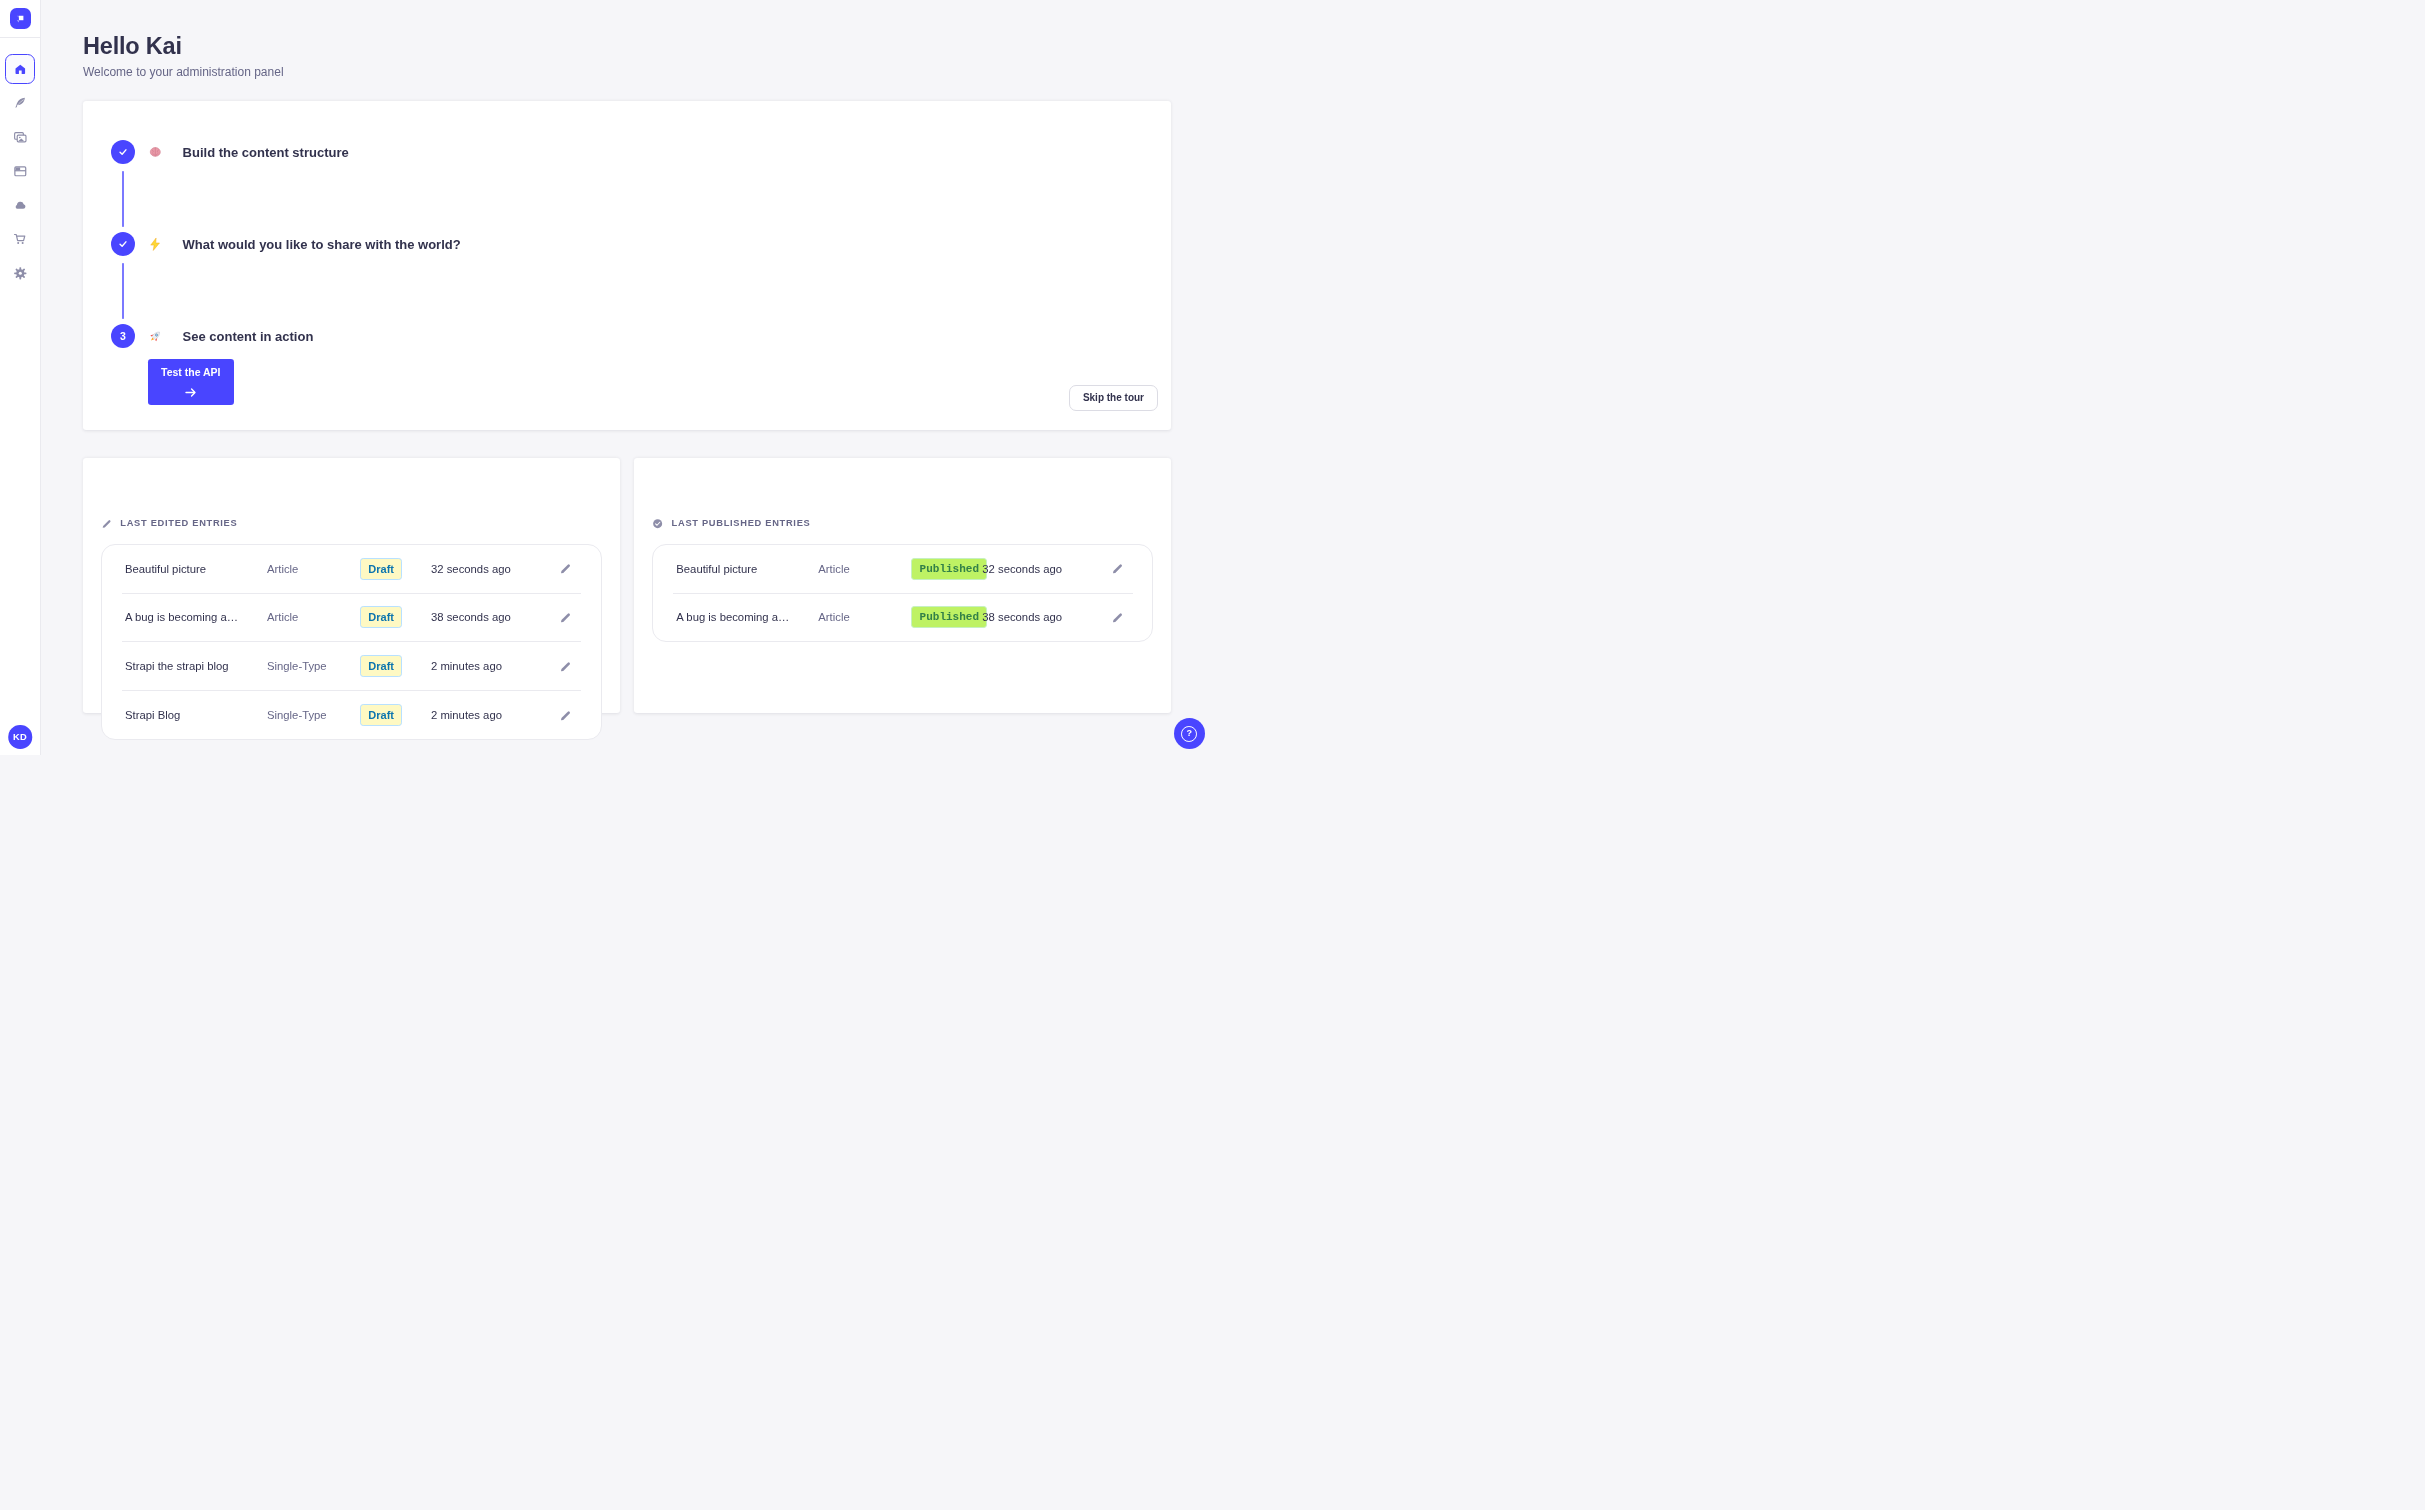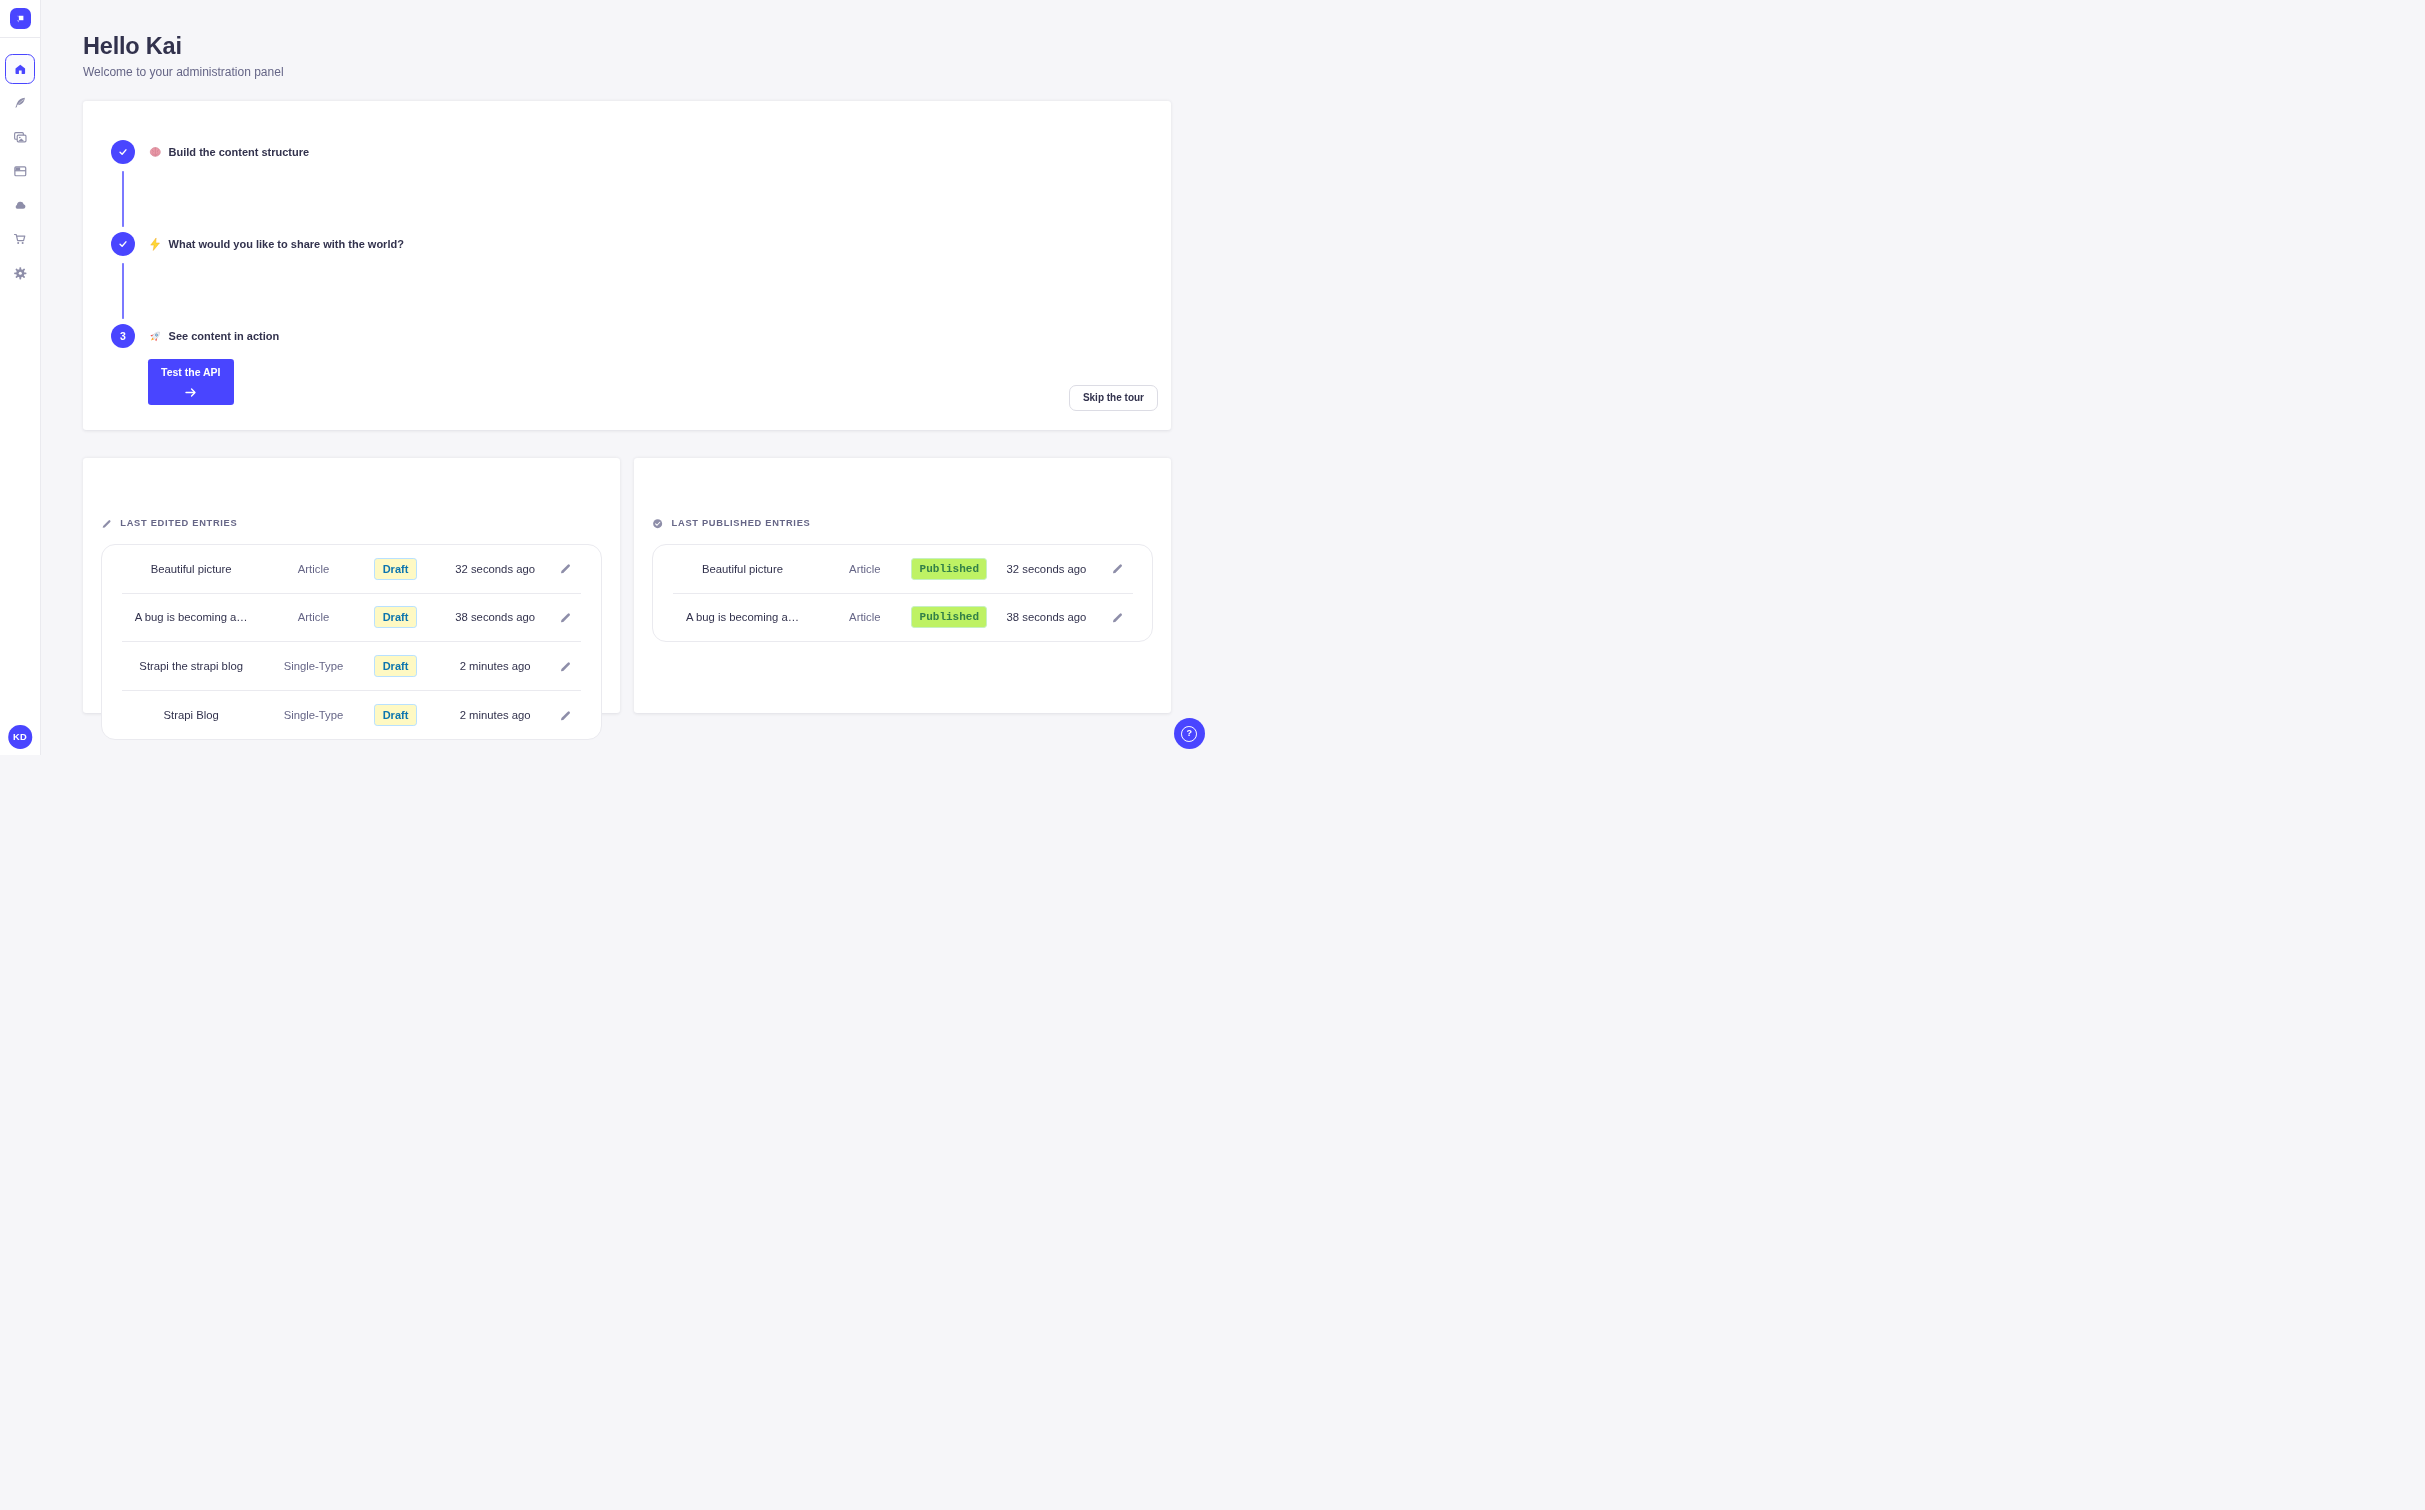--- a/index.html
+++ b/index.html
@@ -66,40 +66,40 @@
   .step.last{min-height:0;}
   .rail{width:24px;display:flex;flex-direction:column;align-items:center;}
   .step-circle{
     width:24px;height:24px;min-height:24px;border-radius:50%;
     background:#4945ff;color:#fff;
     display:flex;align-items:center;justify-content:center;
     font-size:10.5px;font-weight:600;
   }
   .connector{width:1.6px;flex:1;background:#7b79ff;margin:6.5px 0 4.9px;border-radius:0.8px;}
   .step-content{flex:1;}
-  .step-label{height:24px;display:flex;align-items:center;gap:6px;font-size:11px;font-weight:600;color:#32324d;}
+  .step-label{height:24px;display:flex;align-items:center;gap:20px;font-size:13px;font-weight:600;color:#32324d;}
   .test-api-btn{
     margin:11.3px 0 0 0;
     display:inline-flex;align-items:center;gap:8px;
     background:#4945ff;color:#fff;border:none;border-radius:3.2px;
     padding:6.5px 13px;font-size:10.5px;font-weight:700;
     font-family:"Liberation Sans",sans-serif;cursor:pointer;flex-direction:column;
   }
   .skip-btn{
     position:absolute;right:13px;bottom:19.5px;
     background:#fff;border:0.8px solid #dcdce4;border-radius:7px;
     padding:6.5px 13px;font-size:10px;font-weight:600;color:#32324d;
     font-family:"Liberation Sans",sans-serif;cursor:pointer;
   }
   
   .bottom{margin-top:27.6px;display:flex;gap:14.6px;}
   .entries-box{flex:1;height:255px;box-sizing:border-box;padding:16px 18px;}
   .box-header{display:flex;align-items:center;gap:8px;color:#666687;margin-top:44px;}
   .box-title{font-size:9.3px;font-weight:700;letter-spacing:0.7px;color:#666687;}
-  .entries-table{margin-top:14.6px;border:0.8px solid #eaeaef;border-radius:14px;background:#fff;overflow:hidden;text-align:center;}
+  .entries-table{margin-top:14.6px;border:0.8px solid #eaeaef;border-radius:14px;background:#fff;overflow:hidden;}
   .trow{height:48px;display:flex;align-items:center;padding:0 13px 0 23px;cursor:pointer;}
   .sep{height:0.8px;background:#eaeaef;margin:0 19.5px;}
   .c-title{width:142px;box-sizing:border-box;padding-right:9.7px;font-size:11.3px;font-weight:500;color:#32324d;white-space:nowrap;overflow:hidden;text-overflow:ellipsis;}
   .c-kind{width:93px;font-size:11.3px;color:#666687;}
   .c-badge{width:71px;}
   .badge{display:inline-block;padding:4px 7.3px;border-radius:3.2px;font-size:11px;font-weight:600;}
   .badge.draft{background:#fef9c3;border:0.8px solid #b8e1ff;color:#0c75af;}
   .badge.published{background:#bef264;border:0.8px solid #c6f0c2;color:#328048;font-family:Liberation Mono, monospace;}
   .c-time{flex:1;font-size:11.3px;color:#32324d;}
   .c-action{width:13px;margin-right:15.4px;display:flex;align-items:center;justify-content:center;cursor:pointer;}

